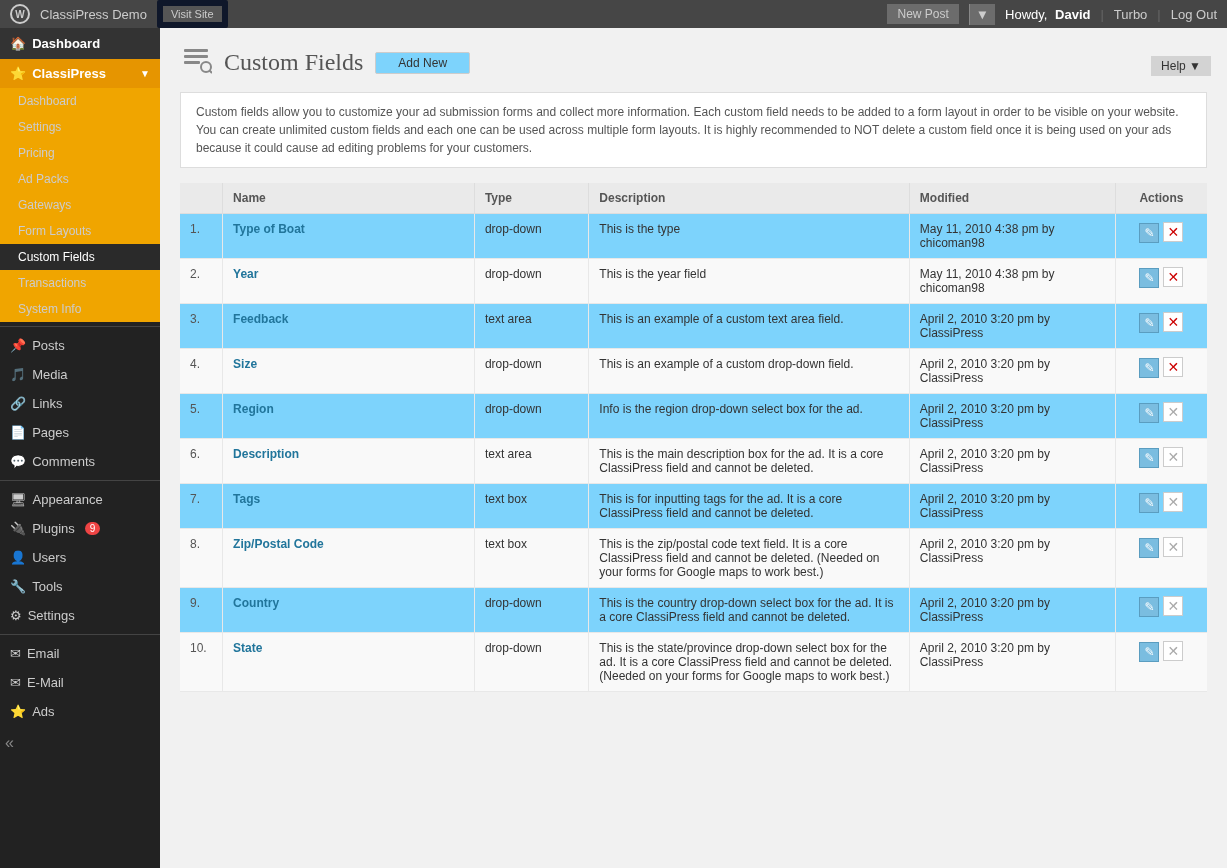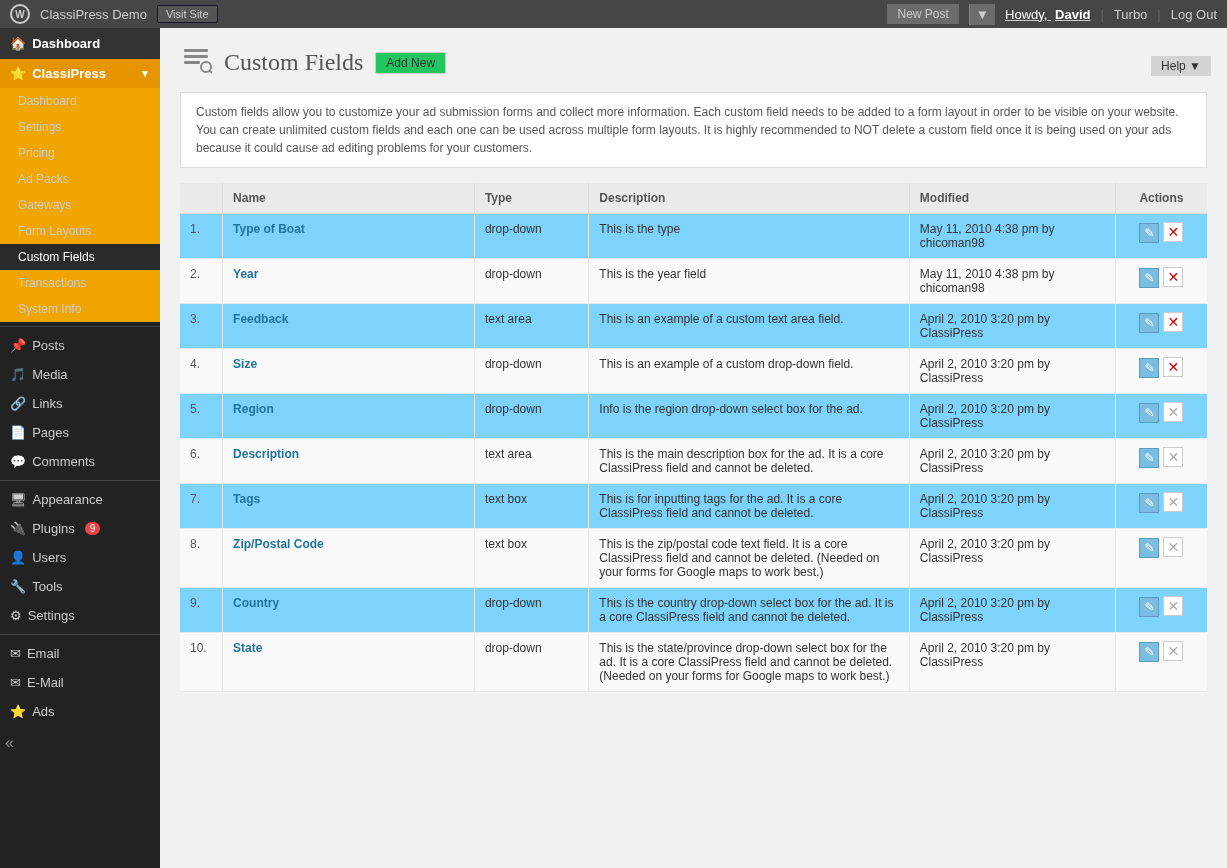--- a/index.html
+++ b/index.html
@@ -19,21 +19,21 @@
     .wp-logo {
       width: 20px; height: 20px;
       background: #464646;
       border: 2px solid #ccc;
       border-radius: 50%;
       display: flex; align-items: center; justify-content: center;
       font-size: 10px; color: #ccc; font-weight: bold;
     }
     .site-title { color: #ccc; font-size: 13px; }
     .visit-site-btn {
-      background: #555; color: #ccc; border: 1px solid #0f172a;
+      background: #555; color: #ccc; border: 6px solid #0f172a;
       padding: 2px 8px; font-size: 11px; cursor: pointer; border-radius: 2px;
     }
     .adminbar-right { display: flex; align-items: center; gap: 10px; color: #ccc; font-size: 13px; }
     .new-post-btn {
       background: #6c6c6c; color: #ccc; border: none;
       padding: 3px 10px; cursor: pointer; font-size: 12px;
     }
     .new-post-dropdown {
       background: #6c6c6c; color: #ccc; border: none; border-left: 1px solid #888;
       padding: 3px 6px; cursor: pointer;
@@ -89,22 +89,22 @@
     .page-header {
       display: flex; align-items: center; gap: 12px; margin-bottom: 10px;
     }
     .page-header-icon {
       font-size: 28px; color: #666;
     }
     .page-header-title {
       font-size: 24px; color: #555; font-weight: normal; font-family: Georgia, serif;
     }
     .add-new-btn {
-      background: #22c55e; border: 1px solid #ccc; color: #333;
-      padding: 3px 10px; font-size: 12px; cursor: pointer; border-radius: 2px;
+      background: #7dd3fc; border: 1px solid #ccc; color: #333;
+      padding: 3px 22px; font-size: 12px; cursor: pointer; border-radius: 2px;
     }
 
     .description-box {
       background: #fff; border: 1px solid #ddd; padding: 10px 15px;
       margin-bottom: 15px; font-size: 12px; line-height: 1.5; color: #555;
     }
 
     
     .cf-table { width: 100%; border-collapse: collapse; background: #7dd3fc; }
     .cf-table thead tr { background: #eaeaea; }
@@ -145,21 +145,21 @@
       text-align: center; line-height: 18px; font-size: 14px;
       color: #cc0000; cursor: pointer;
     }
     .action-delete-gray {
       display: inline-block; width: 20px; height: 20px;
       background: #fff; border: 1px solid #ccc;
       text-align: center; line-height: 18px; font-size: 14px;
       color: #aaa; cursor: default;
     }
 
-    .howdy { color: #ccc; text-decoration: underline; }
+    .howdy { color: #ccc; }
     .howdy span { color: #fff; }
     .pipe { color: #666; }
     .admin-link { color: #ccc; text-decoration: none; }
   </style>
 </head>
 <body>
 
 <div id="wpadminbar">
   <div class="adminbar-left">
     <div class="wp-logo">W</div>

